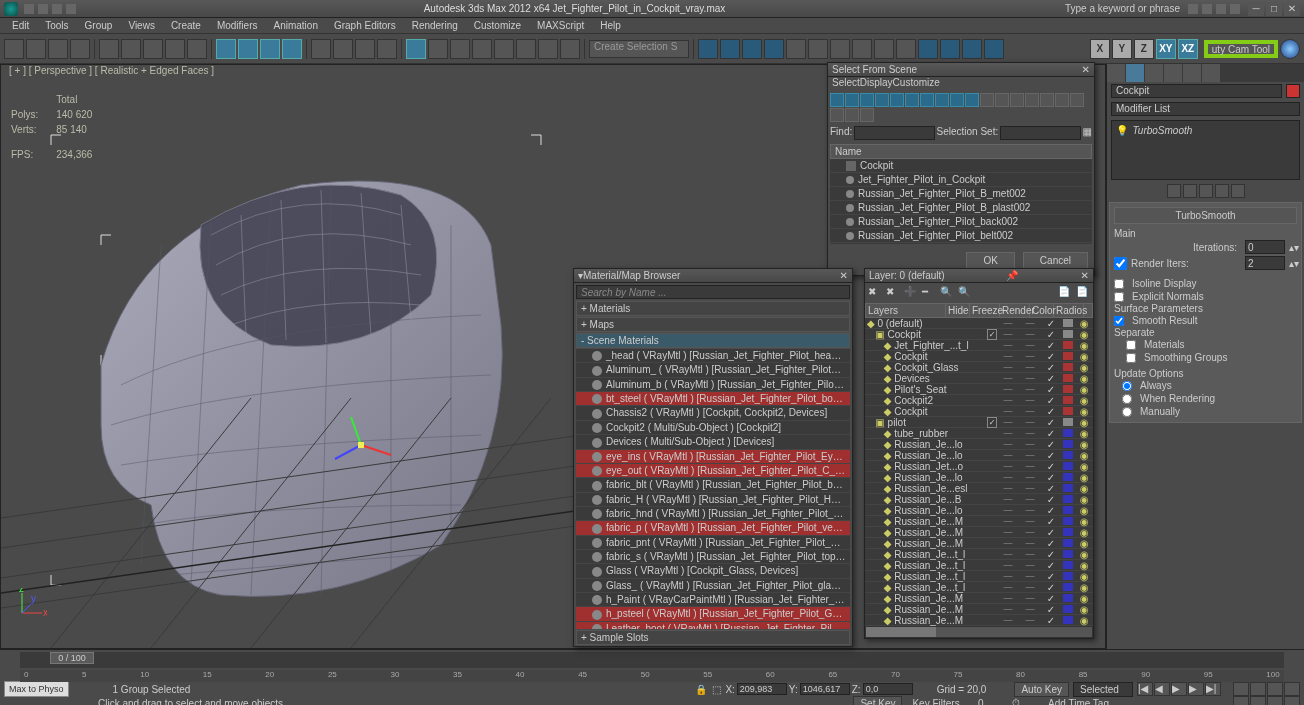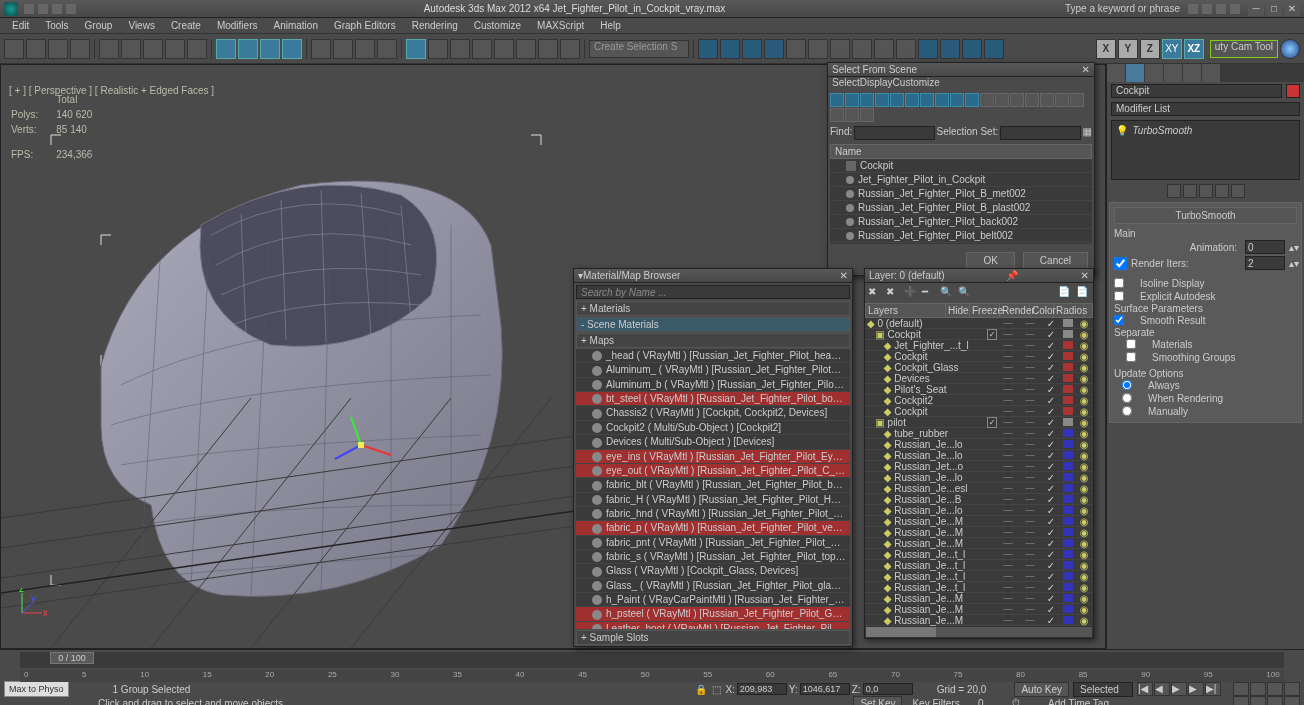--- a/index.html
+++ b/index.html
@@ -11,38 +11,38 @@
 .titlebar .winctrl span{width:16px;height:14px;background:#555;display:flex;align-items:center;justify-content:center;cursor:pointer}
 .menubar{height:16px;background:#4a4a4a;display:flex;align-items:center;padding:0 4px;gap:2px;border-bottom:1px solid #333}
 .menubar .mitem{padding:1px 8px;cursor:pointer}
 .toolbar{height:30px;background:#4a4a4a;display:flex;align-items:center;padding:0 4px;gap:2px;border-bottom:1px solid #333}
 .tbtn{width:20px;height:20px;background:#555;border:1px solid #333;display:flex;align-items:center;justify-content:center;cursor:pointer;position:relative}
 .tbtn.active{background:#3a7a9a;border-color:#5aa}
 .tbtn.active2{background:#2a5a7a}
 .tdiv{width:1px;height:20px;background:#333;margin:0 2px}
 .content{display:flex;height:calc(100% - 64px - 56px)}
 .viewport{flex:1;background:#4a4a4a;position:relative;border:1px solid #222}
-.viewport-label{position:absolute;top:20px;left:8px;color:#bba;font-size:10px}
+.viewport-label{position:absolute;top:0;left:8px;color:#bba;font-size:10px}
 .viewport-stats{position:absolute;top:26px;left:8px;color:#bba;font-size:10px;line-height:13px}
 .viewport-stats td{padding-right:16px;color:#bba}
 .axis{position:absolute;bottom:30px;left:16px;width:30px;height:30px}
 .rightpanel{width:198px;background:#4a4a4a;border-left:1px solid #222;display:flex;flex-direction:column}
 .rp-tabs{height:18px;display:flex;background:#3a3a3a;gap:1px}
 .rp-tab{width:18px;height:18px;background:#555;cursor:pointer}
 .rp-tab.active{background:#4a7a9a}
 .rp-row{display:flex;align-items:center;padding:2px 4px;gap:4px;background:#4a4a4a}
 .rp-input{background:#3a3a3a;border:1px solid #222;height:14px;padding:0 4px;flex:1;color:#ccc}
 .rp-select{background:#3a3a3a;border:1px solid #222;height:14px;padding:0 4px;flex:1;color:#ccc}
 .rp-list{background:#3a3a3a;border:1px solid #222;margin:2px 4px;height:60px;padding:2px}
 .rp-roll{background:#5a5a5a;border:1px solid #666;margin:2px 2px;padding:4px}
 .rp-roll-h{text-align:center;background:#555;padding:2px;border:1px solid #666;margin-bottom:4px}
 .rp-field{display:flex;align-items:center;gap:4px;padding:1px 0}
 .rp-field label{flex:1;text-align:right;padding-right:4px}
 .rp-spin{width:40px;height:14px;background:#3a3a3a;border:1px solid #222;padding:0 2px}
-.rp-chk{display:flex;gap:16px;padding:1px 0}
+.rp-chk{display:flex;align-items:center;gap:8px;padding:1px 0}
 .rp-chk input{width:10px;height:10px}
 .rp-btn{background:#555;border:1px solid #666;padding:2px 12px;cursor:pointer}
 .rp-center{text-align:center;padding:2px}
 .rp-iconrow{display:flex;gap:2px;padding:2px 4px;justify-content:center}
 .rp-iconrow .tbtn{width:14px;height:14px}
 
 .dialog{position:absolute;background:#4a4a4a;border:1px solid #222;box-shadow:2px 2px 6px rgba(0,0,0,0.5)}
 .dlg-title{height:14px;background:linear-gradient(#585858,#484848);padding:0 4px;display:flex;align-items:center;border-bottom:1px solid #222}
 .dlg-title .x{margin-left:auto;cursor:pointer}
 
@@ -190,24 +190,24 @@
       <div class="tbtn active2"></div>
       <div class="tbtn active2"></div>
       <div class="tbtn active2"></div>
       <div class="tbtn active2"></div>
     </div>
   <div style="flex:1"></div>
   <div style="display:flex;gap:2px;align-items:center">
     <div class="tbtn" style="color:#333;background:#aaa;font-weight:bold">X</div>
     <div class="tbtn" style="color:#333;background:#aaa;font-weight:bold">Y</div>
     <div class="tbtn" style="color:#333;background:#aaa;font-weight:bold">Z</div>
-    <div class="tbtn active" style="color:#fff;font-weight:normal">XY</div>
+    <div class="tbtn active" style="color:#fff;font-weight:bold">XY</div>
     <div class="tbtn active" style="color:#fff;font-weight:bold">XZ</div>
   </div>
-  <div style="background:#555;border:1px solid #84cc16;height:18px;padding:0 4px;margin-left:4px">uty Cam Tool</div>
+  <div style="background:#555;border:4px solid #84cc16;height:18px;padding:0 4px;margin-left:4px">uty Cam Tool</div>
   <div class="tbtn" style="background:radial-gradient(#8cf,#248);border-radius:50%"></div>
 </div>
 
 <div class="content">
   <div class="viewport">
     <div class="viewport-label">[ + ] [ Perspective ] [ Realistic + Edged Faces ]</div>
     <div class="viewport-stats">
       <table>
         <tbody>
             <tr>
@@ -333,38 +333,38 @@
       <div class="tbtn"></div>
       <div class="tbtn"></div>
       <div class="tbtn"></div>
       <div class="tbtn"></div>
       <div class="tbtn"></div>
     </div>
     <div class="rp-roll">
       <div class="rp-roll-h">TurboSmooth</div>
       <div>Main</div>
       <div class="rp-field">
-          <label>Animation:</label>
+          <label>Iterations:</label>
           <input class="rp-spin" value="0" style="">
           <span style="width:8px">▴▾</span>
         </div>
       <div class="rp-field">
           <input type="checkbox" checked="" style="">
           <label style="text-align:left">Render Iters:</label>
           <input class="rp-spin" value="2" style="">
           <span style="width:8px">▴▾</span>
         </div>
       <div style="height:6px"></div>
       <div class="rp-chk">
           <input type="checkbox" style="">
           <span>Isoline Display</span>
         </div>
       <div class="rp-chk">
           <input type="checkbox" style="">
-          <span>Explicit Autodesk</span>
+          <span>Explicit Normals</span>
         </div>
       <div style="">Surface Parameters</div>
       <div class="rp-chk">
           <input type="checkbox" checked="" style="">
           <span>Smooth Result</span>
         </div>
       <div>Separate</div>
       <div class="rp-chk" style="padding-left:12px">
           <input type="checkbox" style="">
           <span>Materials</span>
@@ -544,22 +544,22 @@
 </div>
 
 <div class="dialog mmb">
   <div class="dlg-title">
       <span>▾</span>
       <span>Material/Map Browser</span>
       <span class="x">✕</span>
     </div>
   <div class="mmb-search">Search by Name ...</div>
   <div class="mmb-sec">+ Materials</div>
+  <div class="mmb-sec">+ Maps</div>
   <div class="mmb-sec open">- Scene Materials</div>
-  <div class="mmb-sec">+ Maps</div>
   <div class="mmb-list" id="mmb-items">
       <div class="mmb-item"><span class="mico"></span>_head  ( VRayMtl )  [Russian_Jet_Fighter_Pilot_head002]</div>
       <div class="mmb-item"><span class="mico"></span>Aluminum_  ( VRayMtl )  [Russian_Jet_Fighter_Pilot_M_alum002]</div>
       <div class="mmb-item"><span class="mico"></span>Aluminum_b  ( VRayMtl )  [Russian_Jet_Fighter_Pilot_B_met002]</div>
       <div class="mmb-item hot"><span class="mico"></span>bt_steel  ( VRayMtl )  [Russian_Jet_Fighter_Pilot_boot_metal002]</div>
       <div class="mmb-item"><span class="mico"></span>Chassis2  ( VRayMtl )  [Cockpit, Cockpit2, Devices]</div>
       <div class="mmb-item"><span class="mico"></span>Cockpit2  ( Multi/Sub-Object )  [Cockpit2]</div>
       <div class="mmb-item"><span class="mico"></span>Devices  ( Multi/Sub-Object )  [Devices]</div>
       <div class="mmb-item hot"><span class="mico"></span>eye_ins  ( VRayMtl )  [Russian_Jet_Fighter_Pilot_Eye_L002, Russian_Jet_Fighter_...</div>
       <div class="mmb-item hot"><span class="mico"></span>eye_out  ( VRayMtl )  [Russian_Jet_Fighter_Pilot_C_Eye_L002, Russian_Jet_Fight...</div>

